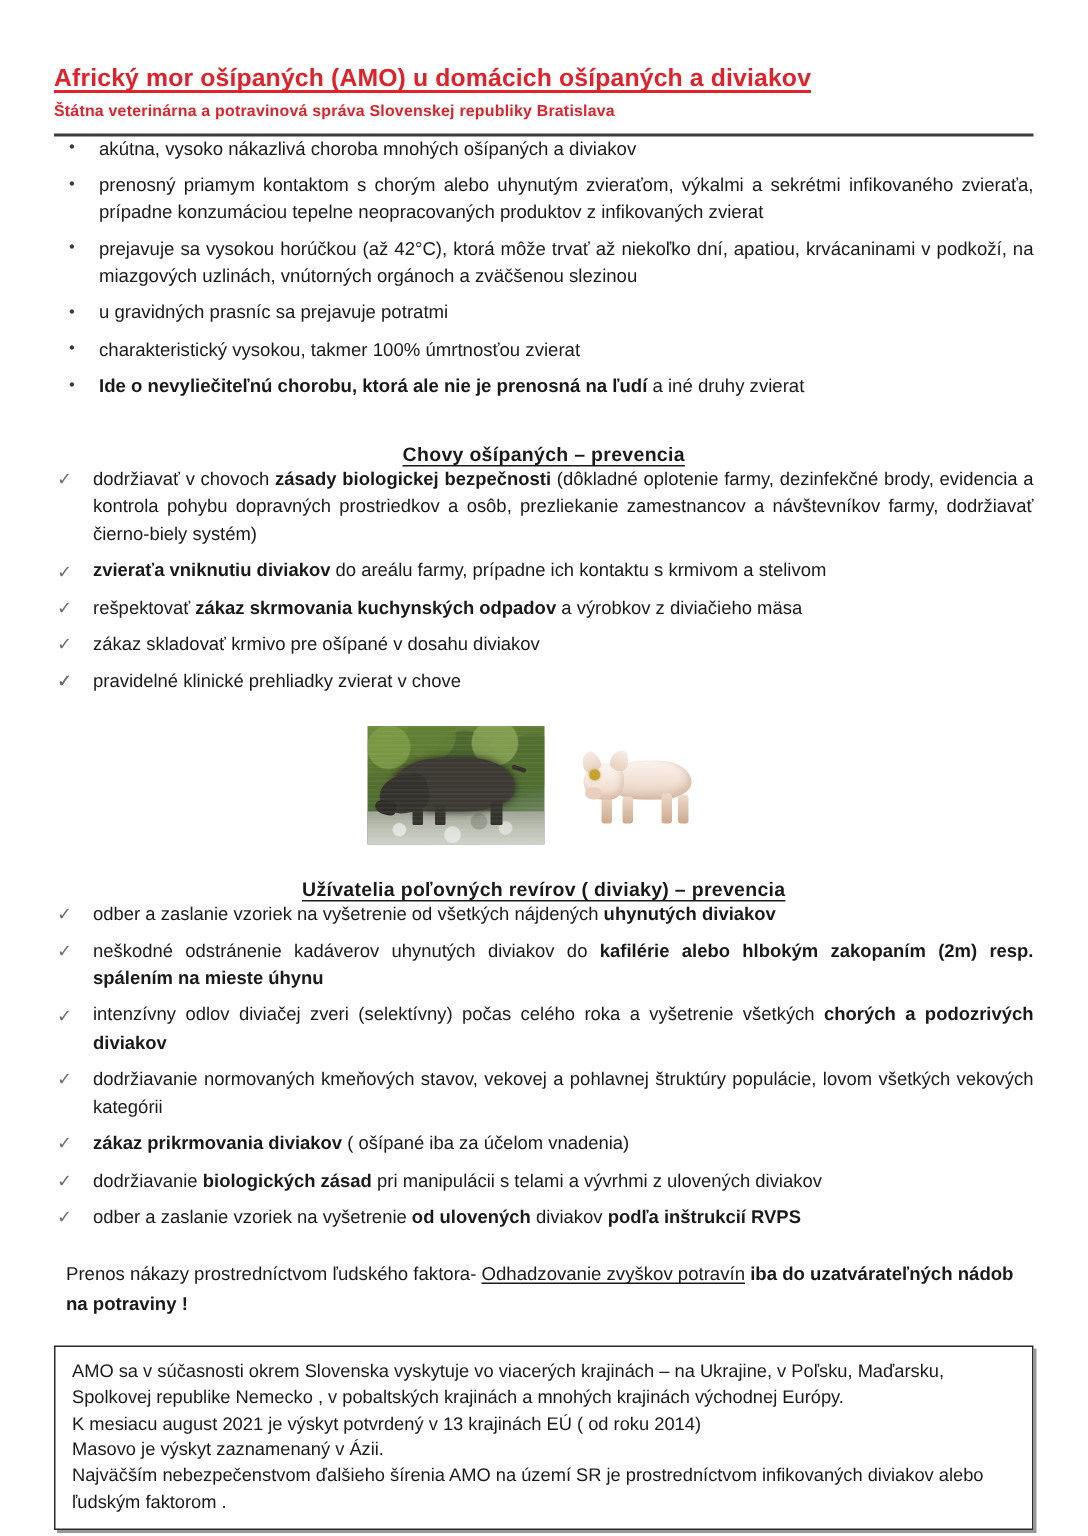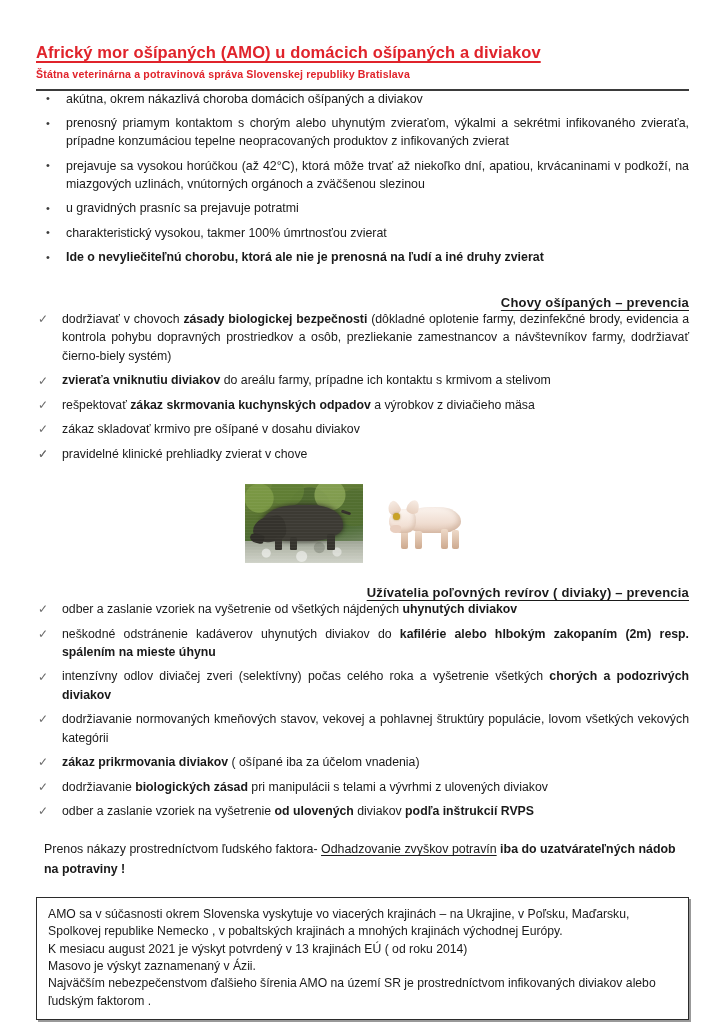--- a/index.html
+++ b/index.html
@@ -103,21 +103,21 @@
     top: 0.02em;
     font-size: 12px;
     color: #6d6d6d;
     font-weight: normal;
   }
   .check-list li.nojust { text-align: left; }
   .bullet-list li.nojust { text-align: left; }
 
   
   .section-heading {
-    text-align: right;
+    text-align: center;
     font-size: 13px;
     font-weight: bold;
     text-decoration: underline;
     text-underline-offset: 3px;
     text-decoration-thickness: 1.3px;
     margin: 0;
     letter-spacing: 0.2px;
   }
   .sec1 { margin-top: 28px; }
   .sec2 { margin-top: 22px; }
@@ -291,26 +291,26 @@
 
 <div class="page">
 
   <div class="header">
     <h1 class="doc-title">Africký mor ošípaných (AMO) u domácich ošípaných a diviakov</h1>
     <p class="doc-subtitle">Štátna veterinárna a potravinová správa Slovenskej republiky Bratislava</p>
     <hr class="rule">
   </div>
 
   <ul class="plain bullet-list" id="facts-list">
-      <li class="nojust"><span class="mk">•</span><span>akútna, okrem nákazlivá choroba domácich ošípaných a diviakov</span></li>
+      <li class="nojust"><span class="mk">•</span><span>akútna, vysoko nákazlivá choroba mnohých ošípaných a diviakov</span></li>
       <li><span class="mk">•</span><span>prenosný priamym kontaktom s chorým alebo uhynutým zvieraťom, výkalmi a sekrétmi infikovaného zvieraťa, prípadne konzumáciou tepelne neopracovaných produktov z infikovaných zvierat</span></li>
       <li><span class="mk">•</span><span>prejavuje sa vysokou horúčkou (až 42°C), ktorá môže trvať až niekoľko dní, apatiou, krvácaninami v podkoží, na miazgových uzlinách, vnútorných orgánoch a zväčšenou slezinou</span></li>
       <li class="nojust"><span class="mk">•</span><span>u gravidných prasníc sa prejavuje potratmi</span></li>
       <li class="nojust"><span class="mk">•</span><span>charakteristický vysokou, takmer 100% úmrtnosťou zvierat</span></li>
-      <li class="nojust"><span class="mk">•</span><span style="font-weight: bold;">Ide o nevyliečiteľnú chorobu, ktorá ale nie je </span><span style="font-weight: bold; text-underline-offset: 2px;">prenosná na ľudí</span><span style="font-weight: bold;"> a iné druhy zvierat</span></li>
+      <li class="nojust"><span class="mk">•</span><span style="font-weight: bold;">Ide o nevyliečiteľnú chorobu, ktorá ale nie je </span><span style="font-weight: bold; text-underline-offset: 2px;">prenosná na ľudí</span><span style="font-weight: normal;"> a iné druhy zvierat</span></li>
     </ul>
 
   <h2 class="section-heading sec1">Chovy ošípaných – prevencia</h2>
   <ul class="plain check-list" id="farms-list">
       <li><span class="mk">✓</span><span>dodržiavať v chovoch </span><span style="font-weight: bold;">zásady biologickej bezpečnosti</span><span> (dôkladné oplotenie farmy, dezinfekčné brody, evidencia a kontrola pohybu dopravných prostriedkov a osôb, prezliekanie zamestnancov a návštevníkov farmy, dodržiavať čierno-biely systém)</span></li>
       <li class="nojust"><span class="mk">✓</span><span style="font-weight: bold;">zvieraťa vniknutiu diviakov</span><span> do areálu farmy, prípadne ich kontaktu s krmivom a stelivom</span></li>
       <li class="nojust"><span class="mk">✓</span><span>rešpektovať </span><span style="font-weight: bold;">zákaz skrmovania kuchynských odpadov</span><span> a výrobkov z diviačieho  mäsa</span></li>
       <li class="nojust"><span class="mk">✓</span><span>zákaz skladovať krmivo pre ošípané v dosahu diviakov</span></li>
       <li class="nojust"><span class="mk">✓</span></li>
       <li class="nojust"><span class="mk">✓</span><span>pravidelné klinické prehliadky zvierat v chove</span></li>

